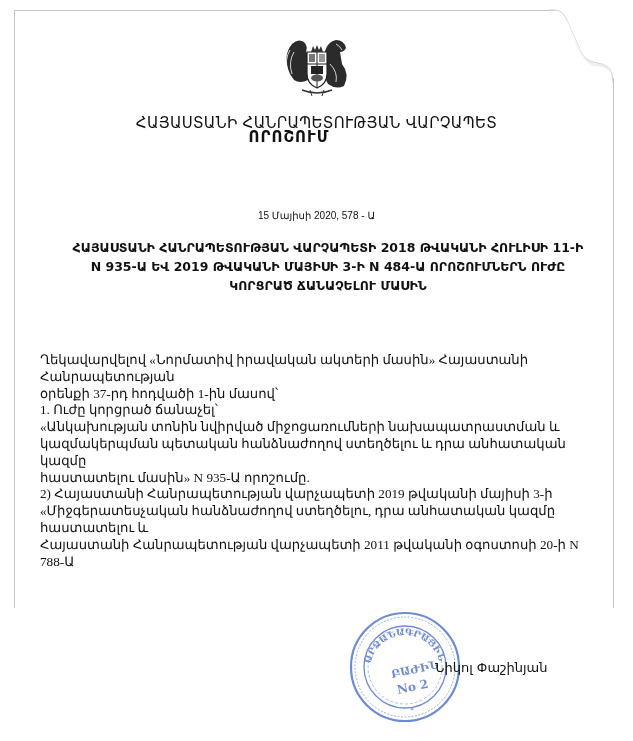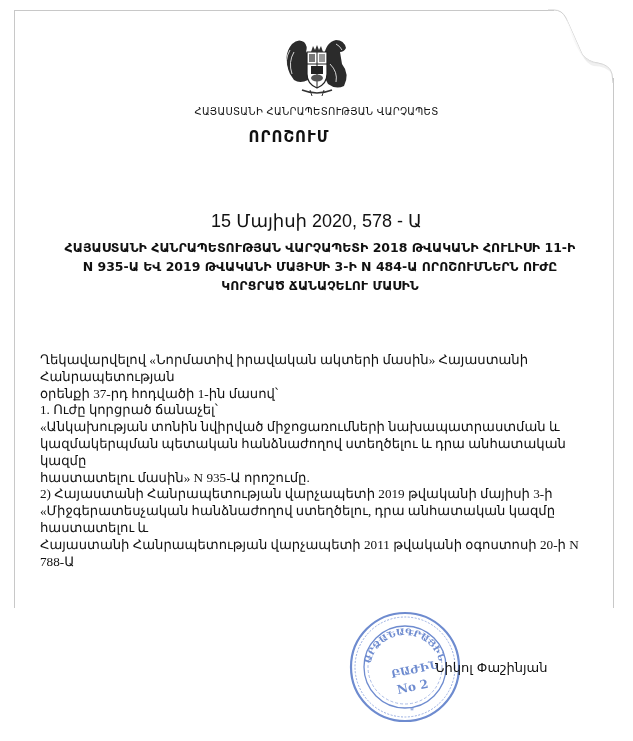--- a/index.html
+++ b/index.html
@@ -4,27 +4,27 @@
   <style>
     html, body { margin: 0; padding: 0; background: #ffffff; }
     body { width: 633px; height: 741px; position: relative; overflow: hidden;
            font-family: "DejaVu Sans", "Liberation Sans", sans-serif; color: #111; }
     .page { position: absolute; left: 14px; top: 10px; width: 599px; height: 598px; }
     .border-left { position: absolute; left: 14px; top: 10px; width: 1px; height: 598px; background: #c8c8c8; }
     .border-top { position: absolute; left: 14px; top: 10px; width: 540px; height: 1px; background: #c8c8c8; }
     .border-right { position: absolute; left: 613px; top: 78px; width: 1px; height: 530px; background: #c8c8c8; }
     .curl { position: absolute; left: 548px; top: 8px; width: 70px; height: 75px; }
     .emblem { position: absolute; left: 280px; top: 34px; width: 74px; height: 64px; }
-    .gov-name { position: absolute; left: 0; width: 633px; top: 106px; text-align: center;
-                font-size: 10px; letter-spacing: 0.3px; font-family: "DejaVu Sans", sans-serif; }
+    .gov-name { position: absolute; left: 0; width: 633px; top: 114px; text-align: center;
+                font-size: 15px; letter-spacing: 0.3px; font-family: "DejaVu Sans", sans-serif; }
     .doc-type { position: absolute; left: 0; width: 578px; top: 128px; text-align: center;
                 font-size: 15px; font-weight: bold; letter-spacing: 1px; }
     .doc-date { position: absolute; left: 0; width: 633px; top: 210px; text-align: center;
-                font-size: 18px; font-family: "Liberation Sans", sans-serif; }
-    .doc-title { position: absolute; left: 60px; width: 520px; top: 238px; text-align: center;
+                font-size: 10px; font-family: "Liberation Sans", sans-serif; }
+    .doc-title { position: absolute; left: 68px; width: 520px; top: 238px; text-align: center;
                  font-size: 12.5px; font-weight: bold; line-height: 19px; font-family: "DejaVu Sans", sans-serif; }
     .body-text { position: absolute; left: 40px; width: 560px; top: 352px;
                  font-size: 13.2px; line-height: 16.8px; font-family: Liberation Serif, serif; }
     .body-text p { margin: 0; }
     .stamp { position: absolute; left: 348px; top: 610px; width: 114px; height: 114px; }
     .signer { position: absolute; left: 435px; top: 660px; font-size: 13px;
               font-family: "DejaVu Sans", sans-serif; }
   </style>
 </head>
 <body>

